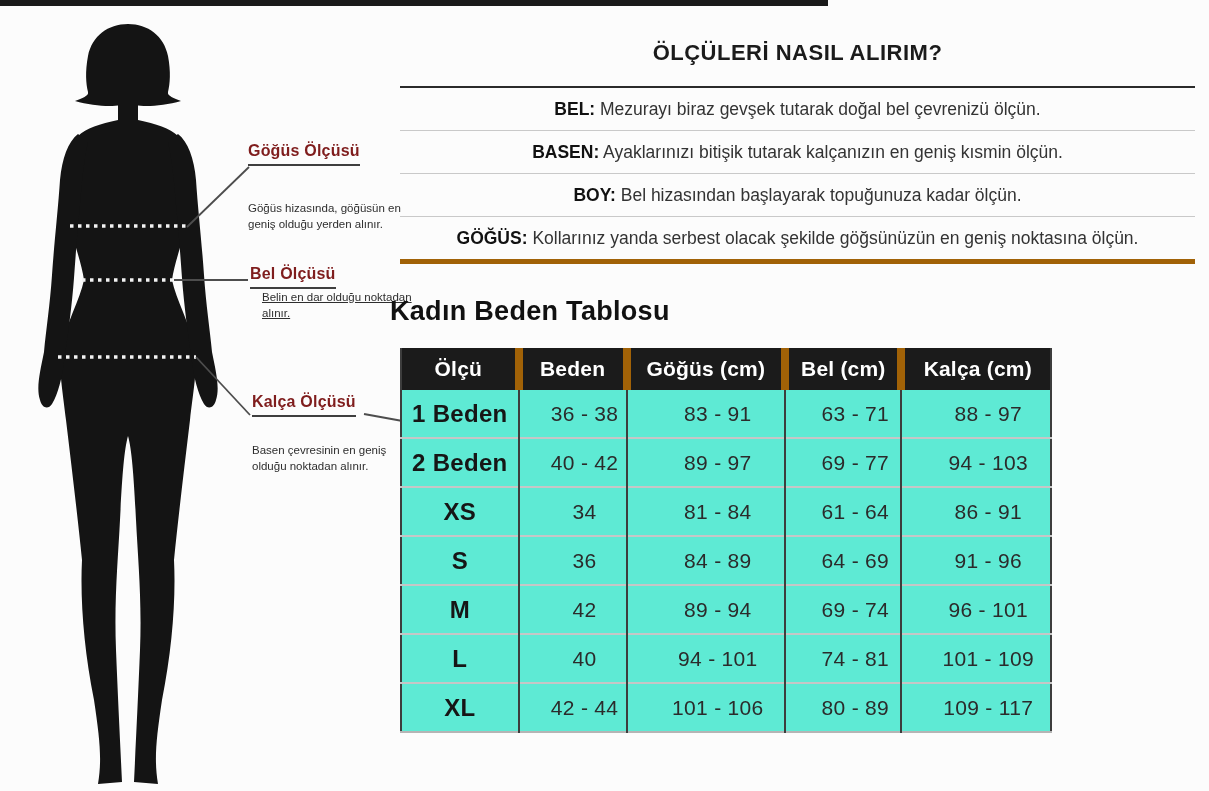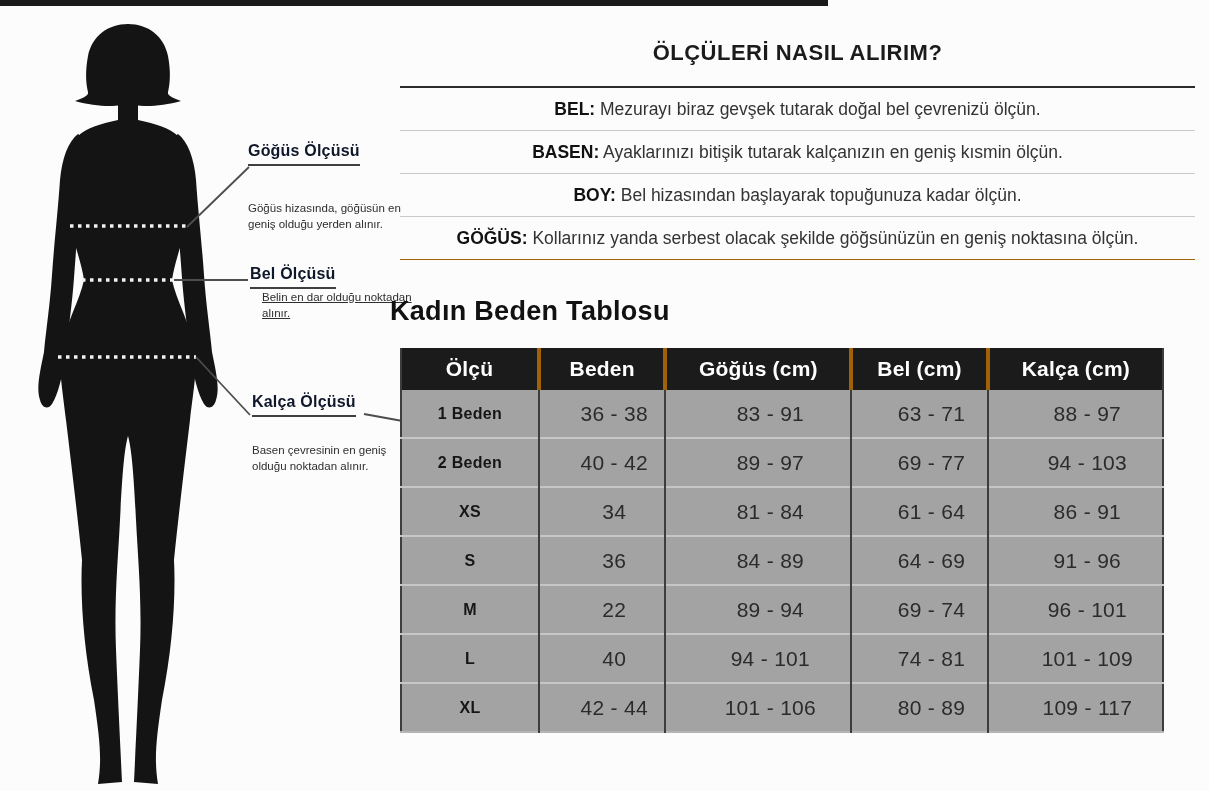--- a/index.html
+++ b/index.html
@@ -5,57 +5,57 @@
   html,body{margin:0;padding:0;background:#ffffff;}
   .stage{position:relative;width:1209px;height:791px;background:#fcfcfc;overflow:hidden;
          font-family:"Liberation Sans","DejaVu Sans",sans-serif;color:#222;}
   .top-bar{position:absolute;left:0;top:0;width:828px;height:6px;background:#1a1a1a;}
 
   
   .figure-svg{position:absolute;left:0;top:0;width:450px;height:791px;}
 
   
   .fl{position:absolute;}
-  .fl-title{display:inline-block;font-size:16px;font-weight:bold;color:#0f172a;
+  .fl-title{display:inline-block;font-size:16px;font-weight:bold;color:#7f1d1d;
             padding-bottom:4px;border-bottom:2px solid #3f3f3f;letter-spacing:.2px;}
   .fl-desc{margin-top:8px;font-size:11.5px;line-height:1.4;color:#2e2e2e;}
   .fl-chest{left:248px;top:142px;width:170px;}
   .fl-bel{left:250px;top:265px;width:200px;}
   .fl-bel .fl-desc{margin-left:12px;width:178px;margin-top:0;text-decoration:underline;}
   .fl-kalca{left:252px;top:393px;width:175px;}
   .fl-kalca .fl-desc{width:162px;margin-top:25px;}
   .fl-chest .fl-desc{width:165px;margin-top:34px;}
 
   
   .guide{position:absolute;left:400px;top:30px;width:795px;}
   .g-title{text-align:center;font-size:22px;line-height:46px;font-weight:bold;
            color:#1b1b1b;letter-spacing:.5px;}
   .g-rule{height:2px;background:#2b2b2b;margin-top:10px;}
   .g-item{text-align:center;font-size:17.5px;line-height:24px;color:#333;
           padding:9px 0;border-bottom:1px solid #c9c9c9;}
   .g-item b{color:#111;margin-top:20px;}
   .g-wrap{max-width:700px;margin:0 auto;}
-  .g-wrap-outer{border-bottom:1px solid #a16207;}
+  .g-wrap-outer{border-bottom:5px solid #a16207;}
   .g-item.inner{border-bottom:none;}
 
   
   .t-title{position:absolute;left:390px;top:296px;width:700px;text-align:left;
            font-size:27px;font-weight:bold;color:#111;letter-spacing:.3px;}
-  .size-table{position:absolute;left:400px;top:348px;width:764px;border-collapse:collapse;
-              table-layout:fixed;background:#a3a3a3;
+  .size-table{position:absolute;left:400px;top:348px;width:652px;border-collapse:collapse;
+              table-layout:fixed;background:#5eead4;
               border-left:2px solid #3d3d3d;border-right:2px solid #3d3d3d;
               border-bottom:2px solid #b5b5b5;}
   .size-table thead th{background:#1b1b1b;color:#ffffff;font-size:21px;font-weight:bold;
               padding:9px 2px;letter-spacing:.2px;}
-  .size-table thead th + th{border-left:4px solid #a16207;}
+  .size-table thead th + th{border-left:8px solid #a16207;}
   .size-table td{height:45px;text-align:center;vertical-align:middle;font-size:21px;
               color:#2b2b2b;letter-spacing:.3px;}
   .size-table td + td{border-left:2px solid #3d3d3d;padding-left:25px;}
   .size-table tbody tr + tr td{border-top:2px solid #c6c6c6;}
-  .size-table td.rowlabel{font-weight:bold;color:#161616;font-size:16px;}
+  .size-table td.rowlabel{font-weight:bold;color:#161616;font-size:24px;}
 </style>
 </head>
 <body>
 
 <div class="stage">
 
   <div class="top-bar"></div>
 
   <svg class="figure-svg" viewBox="0 0 450 791">
 
@@ -144,21 +144,21 @@
         </tr>
         <tr>
           <td class="rowlabel">S</td>
           <td>36</td>
           <td>84 - 89</td>
           <td>64 - 69</td>
           <td>91 - 96</td>
         </tr>
         <tr>
           <td class="rowlabel">M</td>
-          <td>22</td>
+          <td>42</td>
           <td>89 - 94</td>
           <td>69 - 74</td>
           <td>96 - 101</td>
         </tr>
         <tr>
           <td class="rowlabel">L</td>
           <td>40</td>
           <td>94 - 101</td>
           <td>74 - 81</td>
           <td>101 - 109</td>

